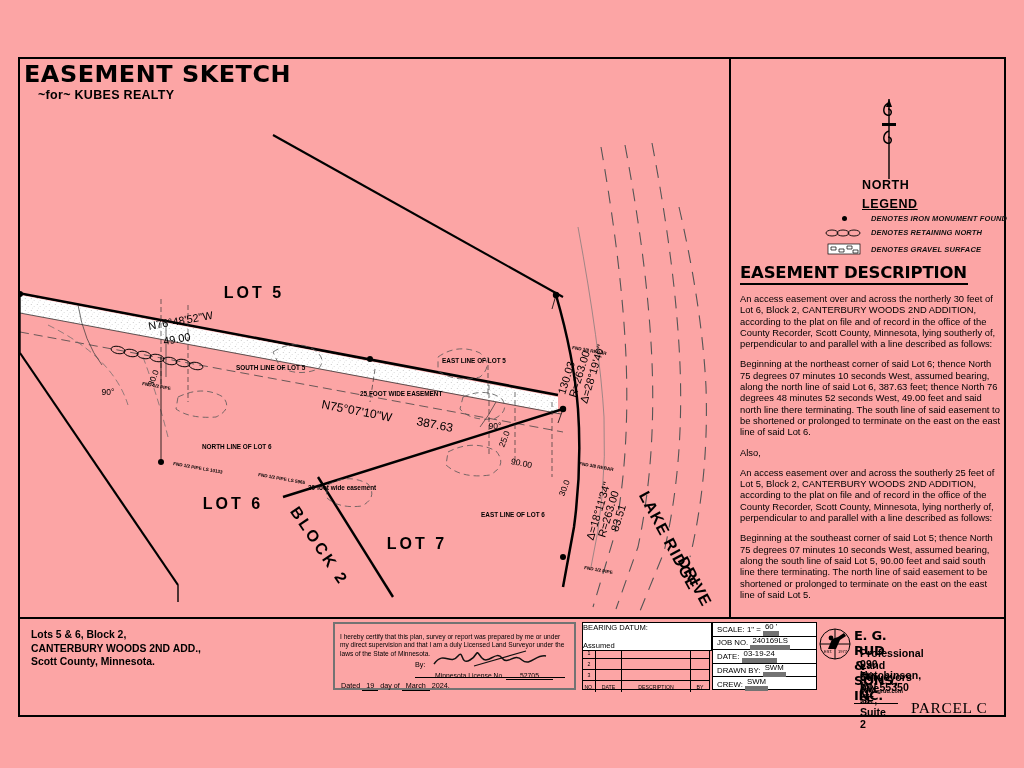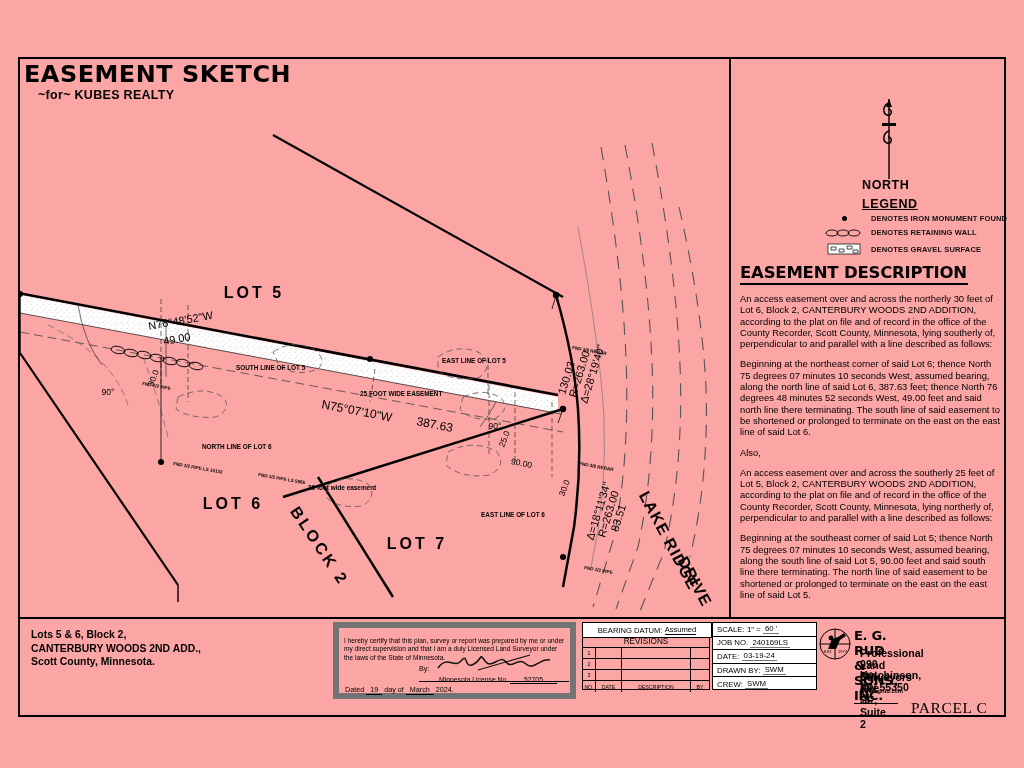--- a/index.html
+++ b/index.html
@@ -67,20 +67,21 @@
   }
   .legend-title {
     position: absolute; left: 862px; top: 197px;
     font-size: 12.5px; font-weight: bold; letter-spacing: 0.6px;
     text-decoration: underline;
   }
   .legend-row {
     position: absolute; display: flex; align-items: center; gap: 7px;
     font-size: 7.5px; font-weight: bold; letter-spacing: 0.15px;
     color: #111;
+    font-style: italic;
   }
   .lg-sym { width: 40px; display:flex; align-items:center; justify-content:center;}
   .dot-sym { width: 5px; height: 5px; border-radius: 50%; background: #000; }
 
   
   .desc-title {
     position: absolute; left: 740px; top: 263px;
     font-family: "DejaVu Sans", sans-serif;
     font-weight: bold; font-size: 16.5px;
     letter-spacing: -0.2px;
@@ -97,22 +98,22 @@
   .desc-body p { margin-bottom: 9px; }
 
   
   .tb-legal {
     position: absolute; left: 31px; top: 628px;
     font-size: 10.4px; font-weight: bold; line-height: 13.5px;
     color: #000;
   }
   .cert-box {
     position: absolute; left: 333px; top: 622px;
-    width: 243px; height: 77px;
-    border: 6px solid #737373;
+    width: 243px; height: 68px;
+    border: 2px solid #737373;
     font-size: 6.6px; line-height: 8.4px;
     padding: 9px 5px 0 5px;
   }
   .cert-by { position:absolute; left: 80px; top: 37px; font-size: 7.2px; }
   .cert-ul { display:inline-block; border-bottom:1px solid #000; min-width:150px; height:9px;}
   .cert-lic { position:absolute; left: 100px; top: 48px; font-size:6.8px; }
   .cert-lic u { text-decoration:none; border-bottom:1px solid #000; padding:0 14px;}
   .cert-dated { position:absolute; left: 6px; top: 58px; font-size:7.2px;}
   .cert-dated u { text-decoration:none; border-bottom:1px solid #000; padding:0 4px;}
   .sig {
@@ -130,38 +131,38 @@
   }
   .rev-table .rt-row { display:flex; height: 11px; border-bottom: 1px solid #000; }
   .rev-table .rt-row:last-child { border-bottom:none; }
   .rt-c1 { width: 13px; border-right: 1px solid #000; display:flex;align-items:center;justify-content:center;}
   .rt-c2 { width: 26px; border-right: 1px solid #000; display:flex;align-items:center;justify-content:center;}
   .rt-c3 { flex: 1; border-right: 1px solid #000; display:flex;align-items:center;justify-content:center;}
   .rt-c4 { width: 18px; display:flex;align-items:center;justify-content:center;}
   .rev-head { height: 12px; display:flex; align-items:center; justify-content:center;
               border-bottom:1px solid #000; font-size: 8.2px; }
   .bd-box {
-    position:absolute; left: 582px; top: 622px; width: 130px; height: 16px;
+    position:absolute; left: 582px; top: 622px; width: 130px; height: 29px;
     border:1px solid #000; border-bottom:1px solid #000;
-    display:flex; align-items:center; justify-content:center;
-    font-size: 7.6px; background:#fff; z-index:3;
+    display:flex; justify-content:center;
+    font-size: 7.6px; background:#fff; z-index:3;flex-direction:column;
   }
   .bd-box u { text-decoration:none; border-bottom:1px solid #000; }
 
   .info-box {
     position:absolute; left: 712px; top: 622px; width: 105px; height: 68px;
     border:1px solid #000; z-index:2; background:#fff;
   }
   .info-row {
     height: 13.6px; border-bottom:1px solid #000;
     display:flex; align-items:center; padding-left:4px;
     font-size: 7.8px;
   }
   .info-row:last-child { border-bottom:none; }
-  .info-row u { text-decoration:none; border-bottom:1px solid #737373; padding:0 2px; }
+  .info-row u { text-decoration:none; border-bottom:5px solid #737373; padding:0 2px; }
 
   
   .co-block { position:absolute; left: 820px; top: 625px; }
   .co-name {
     position:absolute; left: 34px; top: 3px;
     font-family:"DejaVu Sans", sans-serif;
     font-weight:bold; font-size:13px; letter-spacing:-0.3px;
     border-bottom:1.5px solid #000; padding-bottom:0px;
   }
   .co-l1 { position:absolute; left:40px; top:22px; font-size:10.6px; font-weight:bold;}
@@ -340,21 +341,21 @@
   <div class="legend-row" style="left:824px; top:228px;">
     <span class="lg-sym">
       <svg width="38" height="8">
           <g stroke="#000" stroke-width="0.9" fill="none">
         <ellipse cx="7" cy="4" rx="6" ry="3"></ellipse>
             <ellipse cx="18" cy="4" rx="6" ry="3"></ellipse>
             <ellipse cx="29" cy="4" rx="6" ry="3"></ellipse>
       </g>
         </svg>
     </span>
-    <span>DENOTES RETAINING WALL</span>
+    <span>DENOTES RETAINING NORTH</span>
   </div>
   <div class="legend-row" style="left:824px; top:243px;">
     <span class="lg-sym">
       <svg width="34" height="12">
           <rect x="1" y="1" width="32" height="10" fill="#fff" stroke="#000" stroke-width="0.7"></rect>
       <g stroke="#000" stroke-width="0.7" fill="none">
         <path d="M4 4 h5 v3 h-5 z"></path>
             <path d="M12 6 h5 v3 h-5 z"></path>
             <path d="M20 3 h5 v3 h-5 z"></path>
             <path d="M26 7 h5 v3 h-5 z"></path>

